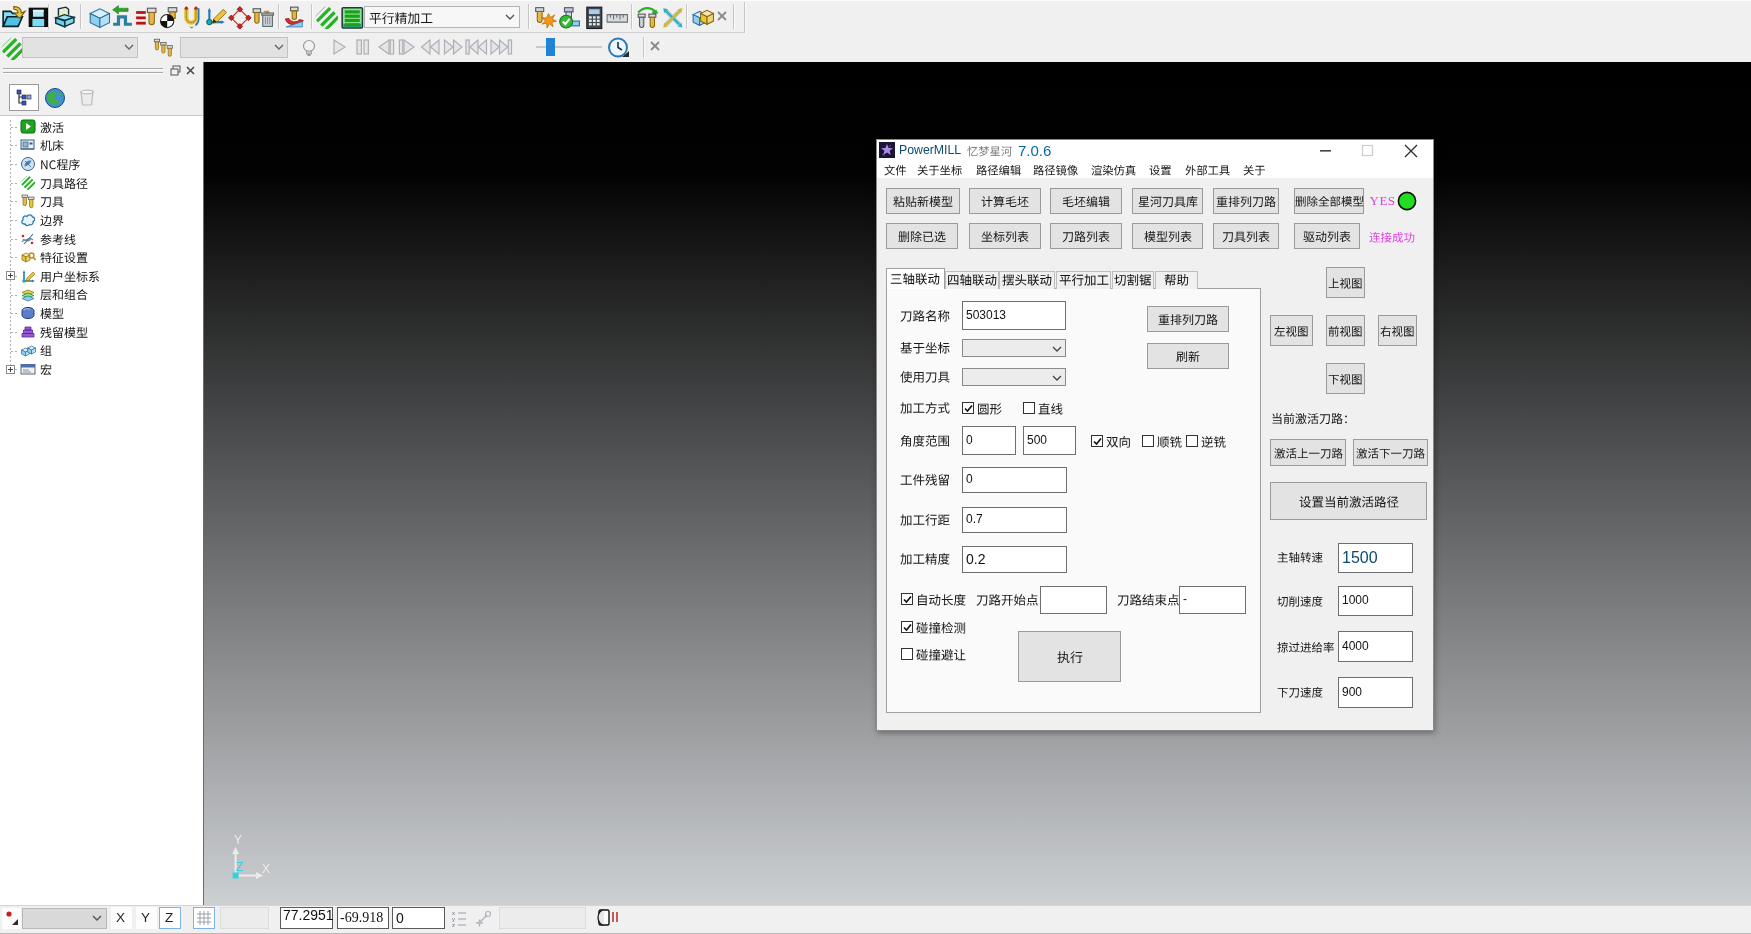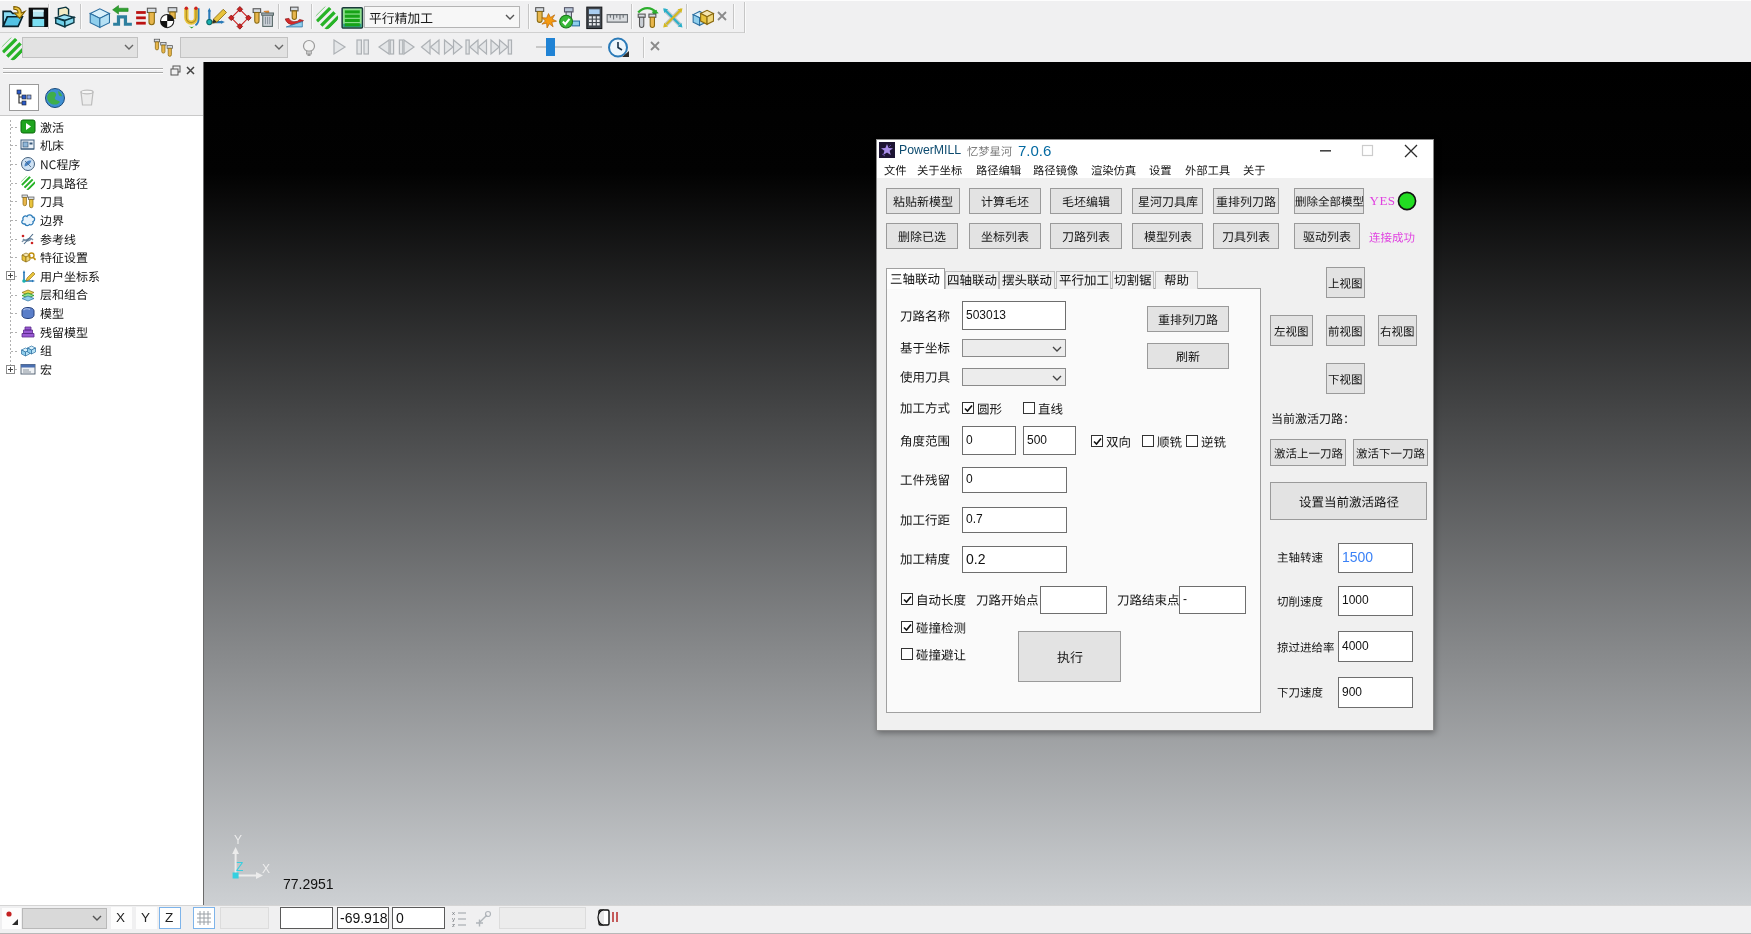--- a/index.html
+++ b/index.html
@@ -1417,21 +1417,21 @@
         <svg width="46.0" height="12.7" style="display:block;overflow:visible">
           <g fill="#1a1a1a" transform="translate(0,10.70) scale(0.01150,-0.01150)">
             <use href="#g136" x="0"></use>
             <use href="#g82" x="1000"></use>
             <use href="#g137" x="2000"></use>
             <use href="#g138" x="3000"></use>
           </g>
         </svg>
       </div>
       <div style="position:absolute;left:1338px;top:543px;width:75px;height:30px;background:#fff;border:1px solid #6e6e6e;box-sizing:border-box"></div>
-      <div style="position:absolute;left:1342px;top:550.2px;font-size:14px;line-height:15.6px;color:#3b82f6;">1500</div>
+      <div style="position:absolute;left:1342px;top:550.2px;font-size:16px;line-height:15.6px;color:#0c4a6e;">1500</div>
       <div style="position:absolute;left:1277.0px;top:594.7px">
         <svg width="46.0" height="12.7" style="display:block;overflow:visible">
           <g fill="#1a1a1a" transform="translate(0,10.70) scale(0.01150,-0.01150)">
             <use href="#g87" x="0"></use>
             <use href="#g139" x="1000"></use>
             <use href="#g138" x="2000"></use>
             <use href="#g103" x="3000"></use>
           </g>
         </svg>
       </div>
@@ -1479,23 +1479,23 @@
       <div style="position:absolute;left:159px;top:907px;width:22px;height:22px;background:#fff;border:1px solid #7eb4ea;box-sizing:border-box"></div>
       <div style="position:absolute;left:165px;top:909.225px;font-size:13.5px;line-height:17.55px;color:#222;">Z</div>
       <div style="position:absolute;left:193px;top:907px;width:22px;height:22px;background:#fff;border:1px solid #7eb4ea;box-sizing:border-box"></div>
       <svg style="position:absolute;left:196px;top:910px;overflow:visible;" width="16" height="16">
         <g stroke="#9aa0a6" stroke-width="1">
           <path d="M1 4 h14 M1 8 h14 M1 12 h14 M4 1 v14 M8 1 v14 M12 1 v14"></path>
         </g>
       </svg>
       <div style="position:absolute;left:220px;top:907px;width:49px;height:22px;background:#ececec;border:1px solid #dcdcdc;box-sizing:border-box"></div>
       <div style="position:absolute;left:280px;top:907px;width:53px;height:22px;background:#fff;border:1px solid #5a5a5a;box-sizing:border-box"></div>
-      <div style="position:absolute;left:283px;top:875px;font-size:14px;line-height:18.2px;color:#111;">77.2951</div>
+      <div style="position:absolute;left:283px;top:906px;font-size:14px;line-height:18.2px;color:#111;">77.2951</div>
       <div style="position:absolute;left:337px;top:907px;width:52px;height:22px;background:#fff;border:1px solid #5a5a5a;box-sizing:border-box"></div>
-      <div style="position:absolute;left:340px;top:908.9px;font-size:14px;line-height:18.2px;color:#111;">-69.918</div>
+      <div style="position:absolute;left:340px;top:908.9px;font-size:14px;line-height:18.2px;color:#111;font-family:Liberation Serif, serif;">-69.918</div>
       <div style="position:absolute;left:392px;top:907px;width:53px;height:22px;background:#fff;border:1px solid #5a5a5a;box-sizing:border-box"></div>
       <div style="position:absolute;left:396px;top:908.9px;font-size:14px;line-height:18.2px;color:#111;">0</div>
       <svg style="position:absolute;left:452px;top:909px;overflow:visible;" width="18" height="18">
         <g fill="#6a6f74" font-size="6" font-family="Liberation Sans">
           <text x="0" y="6">x</text>
           <text x="0" y="12">y</text>
           <text x="0" y="18">z</text>
         </g>
         <g stroke="#9aa0a6" stroke-width="1.2">
           <path d="M6 4 h8 M6 10 h8 M6 16 h8"></path>

